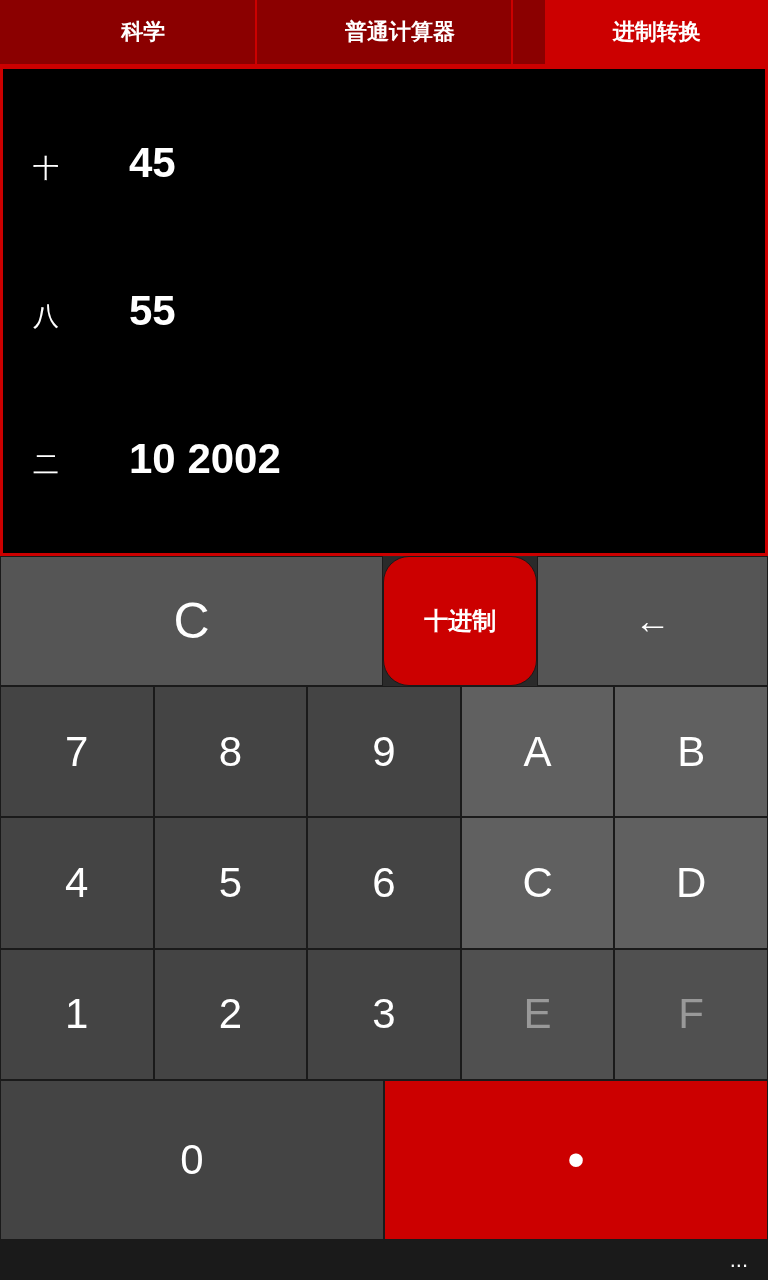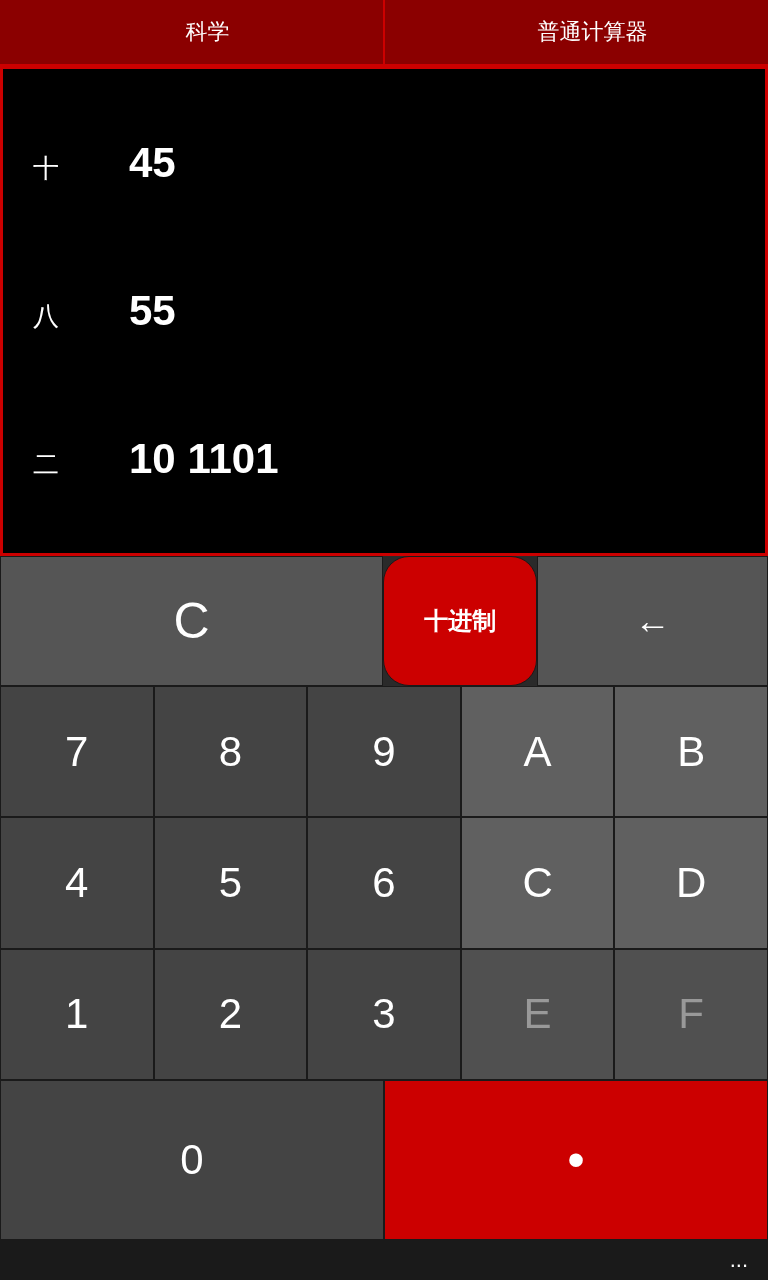--- a/index.html
+++ b/index.html
@@ -20,21 +20,21 @@
       background: #8B0000;
       border-bottom: 2px solid #cc0000;
     }
     .tab-item {
       flex: 1;
       display: flex;
       align-items: center;
       justify-content: center;
       color: white;
       font-size: 22px;
-      font-weight: normal;
+      font-weight: bold;
       cursor: pointer;
       border-right: 2px solid #cc0000;
       background: #8B0000;
       position: relative;
       margin-left: 32px;
     }
     .tab-item:last-child {
       border-right: none;
     }
     .tab-item.active {
@@ -174,34 +174,37 @@
 </head>
 <body>
 
 <div class="tab-bar">
   <div class="tab-item">
     <span class="tab-item-text">科学</span>
   </div>
   <div class="tab-item">
     <span class="tab-item-text">普通计算器</span>
   </div>
+  <div class="tab-item active">
+    <span class="tab-item-text">进制转换</span>
+  </div>
 </div>
 
 <div class="display">
   <div class="display-row">
     <span class="display-label">十</span>
     <span class="display-value">45</span>
   </div>
   <div class="display-row">
     <span class="display-label">八</span>
     <span class="display-value">55</span>
   </div>
   <div class="display-row">
     <span class="display-label">二</span>
-    <span class="display-value">10 1101</span>
+    <span class="display-value">10 2002</span>
   </div>
 </div>
 
 <div class="keypad">
 
   <div class="keypad-top">
     <div class="key key-c">
       <span>C</span>
     </div>
     <div class="key key-base">

